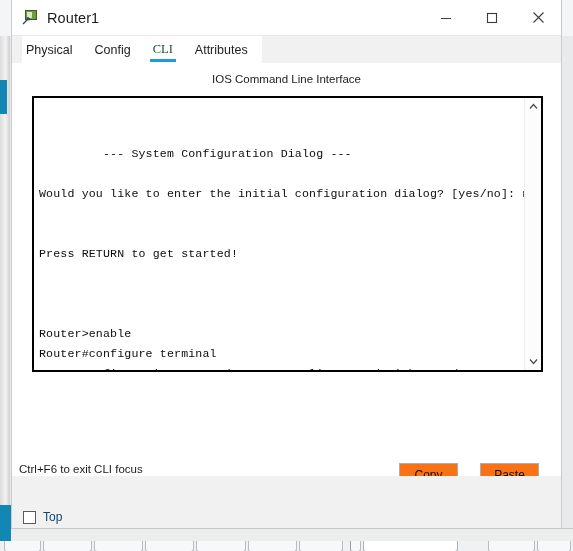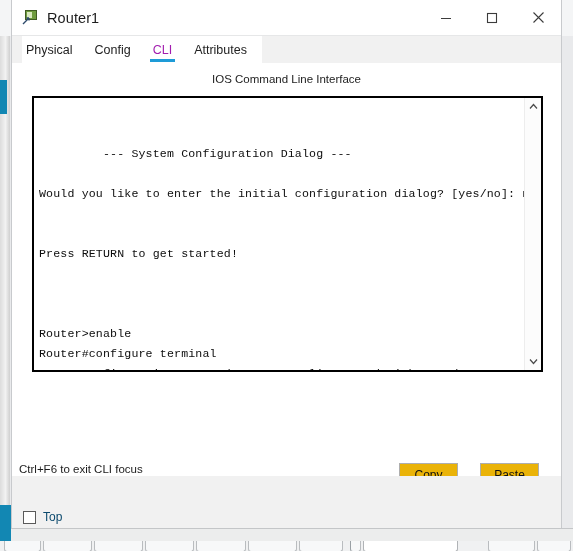--- a/index.html
+++ b/index.html
@@ -167,21 +167,22 @@
     display: flex;
     align-items: center;
     padding: 0 0px;
     font-size: 12.5px;
     color: #222;
     position: relative;
     margin-right: 22px;
   }
   .tab:first-child { margin-left: 4px; }
   .tab.active {
-    color: #a21caf;
+    color: #14532d;
+    font-family: Liberation Serif, serif;
   }
   .tab.active .underline {
     position: absolute;
     left: -3px; right: -3px;
     bottom: 1px;
     height: 3px;
     background: #1e9bd7;
   }
 
   
@@ -253,21 +254,21 @@
     left: 7px;
     top: 400px;
     font-size: 11.5px;
     color: #1c1c1c;
   }
   .btn {
     position: absolute;
     top: 400px;
     width: 59px;
     height: 24px;
-    background: #eab308;
+    background: #f97316;
     border: 1px solid #aeaeae;
     font-size: 12px;
     color: #111;
     display: flex;
     align-items: center;
     justify-content: center;
     box-sizing: border-box;
   }
   .btn.copy { left: 387px; }
   .btn.paste { left: 468px; }

